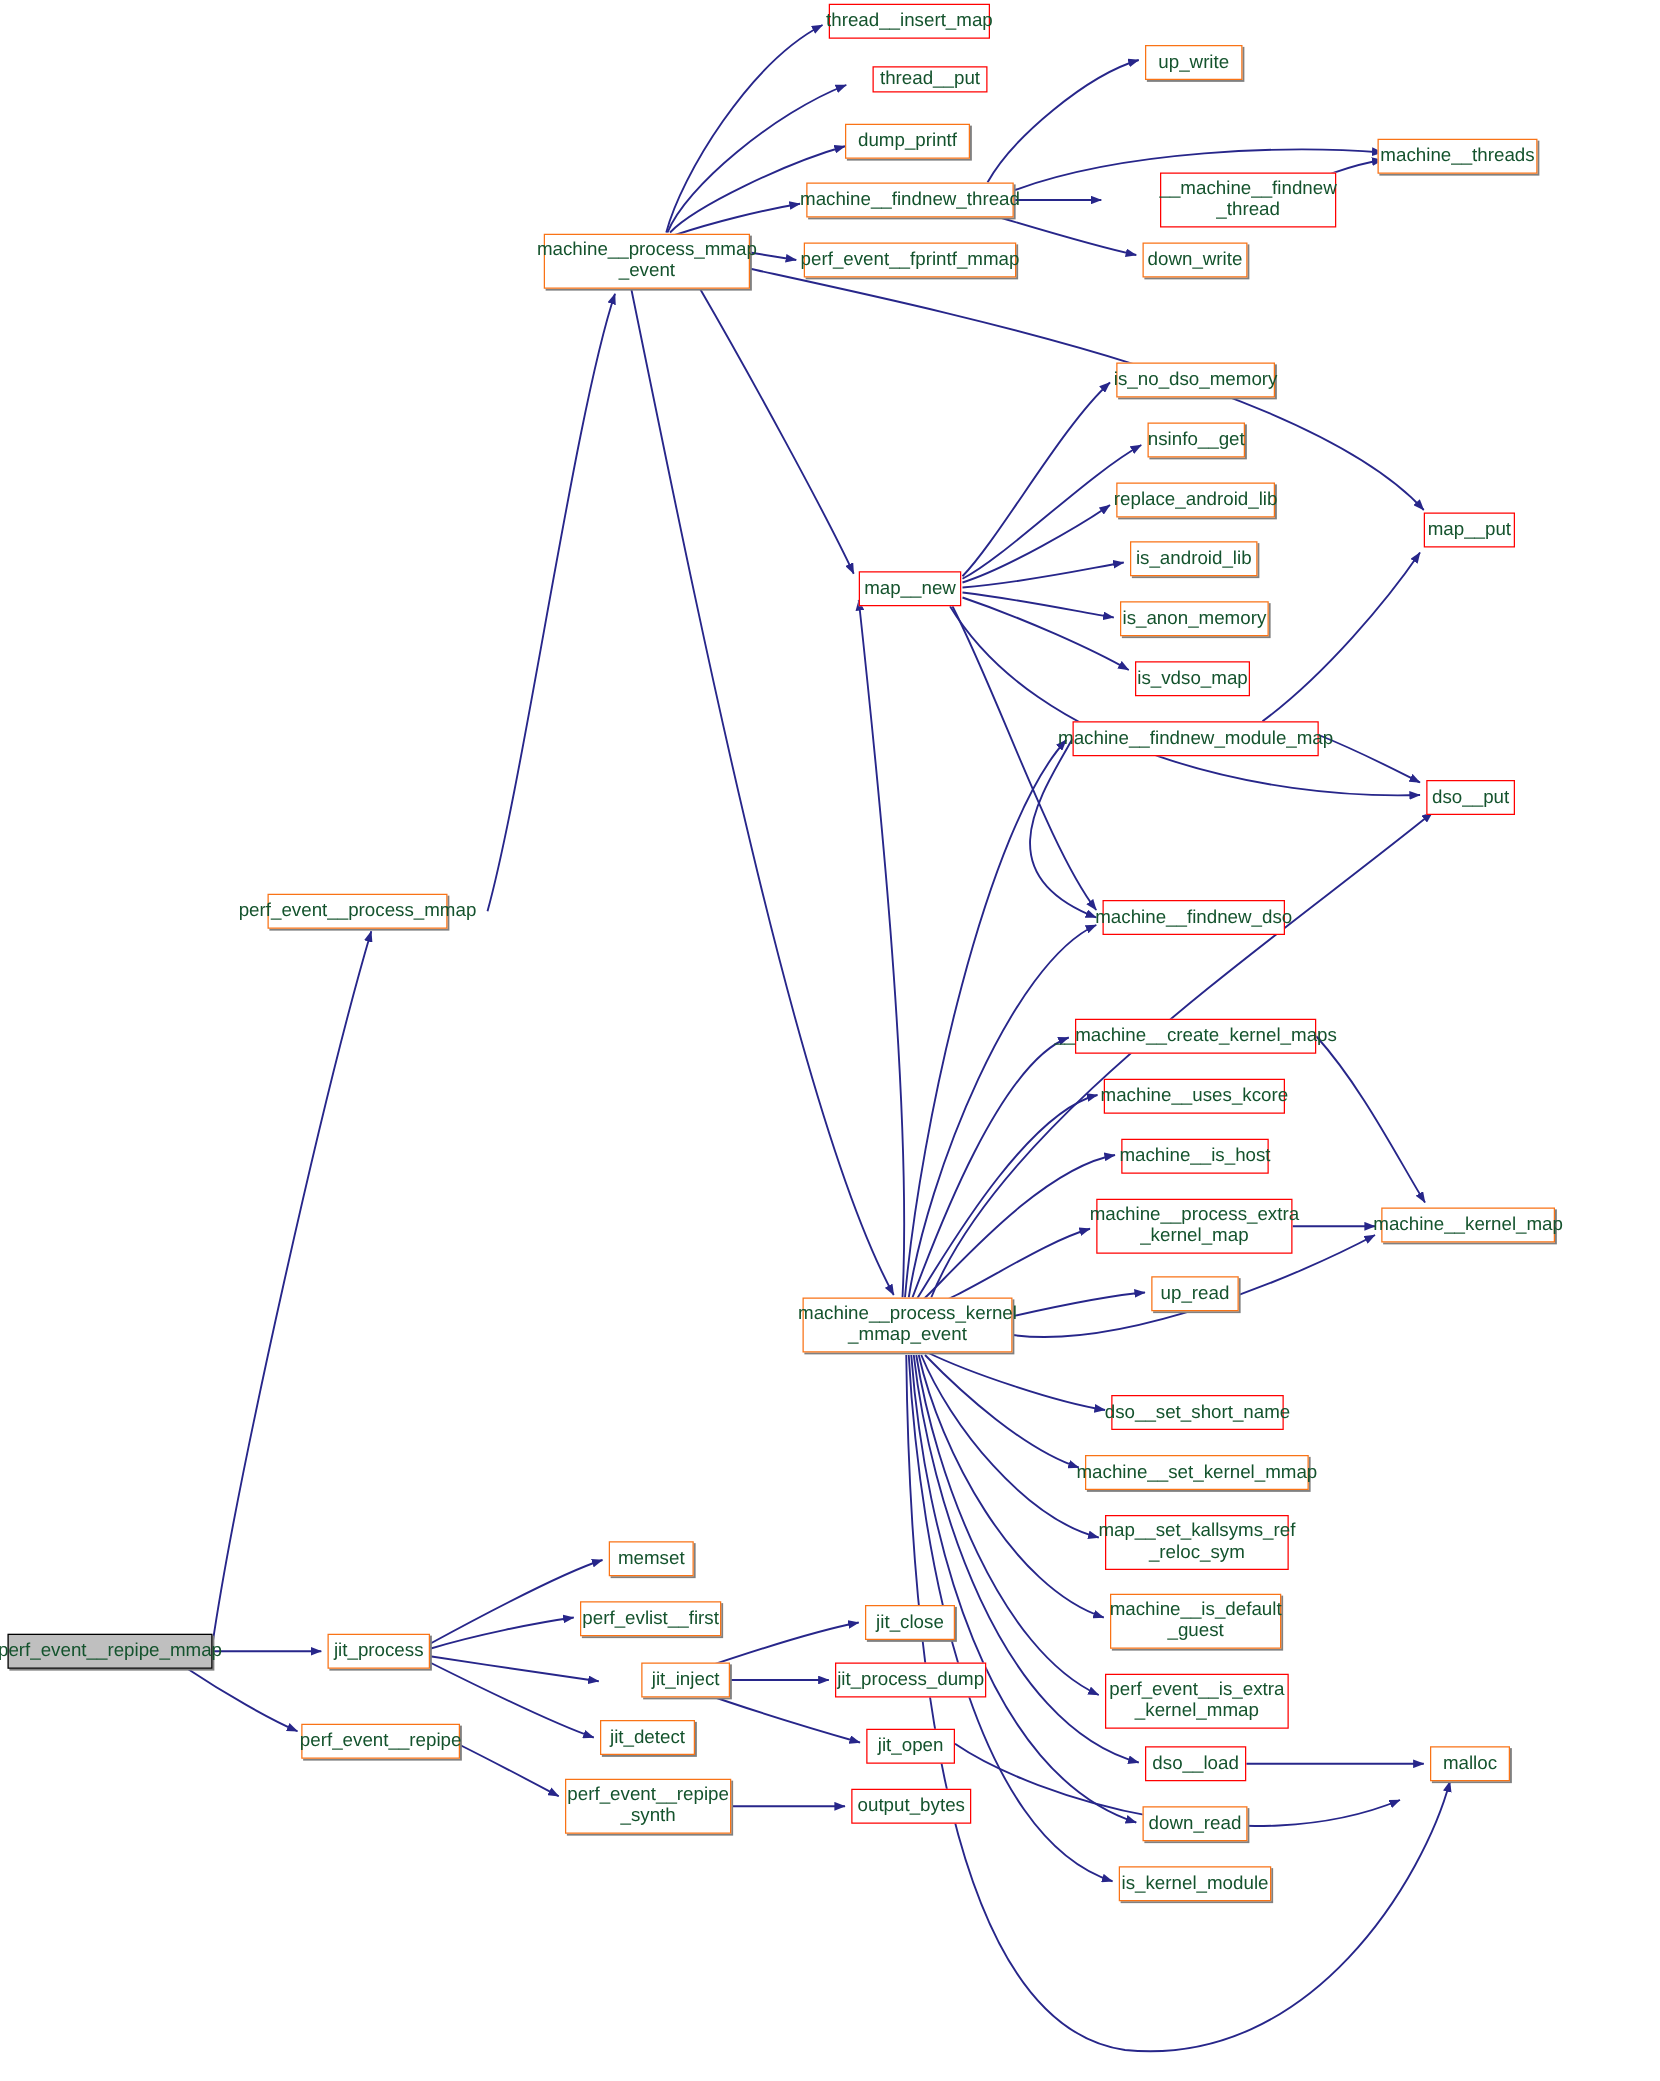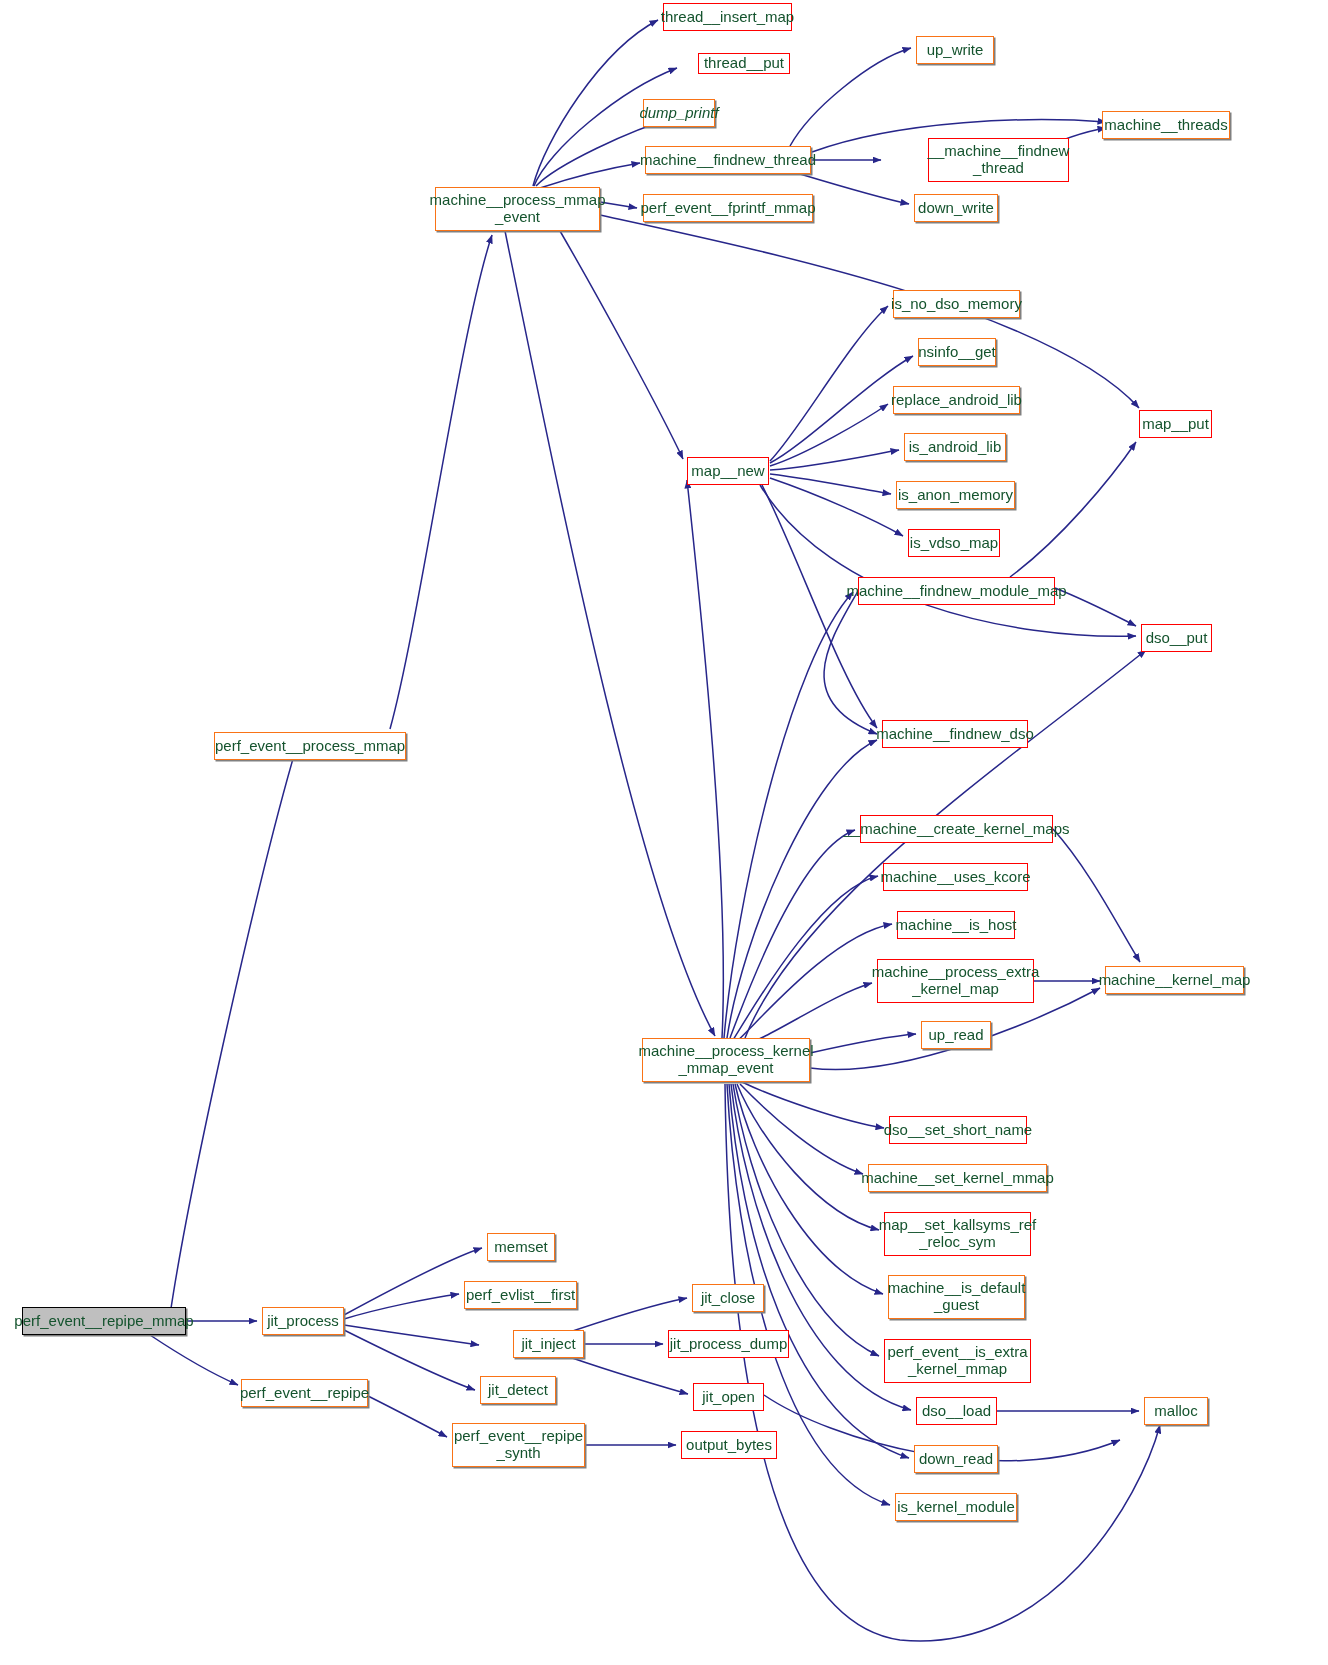--- a/index.html
+++ b/index.html
@@ -134,21 +134,21 @@
       <path d="M555,1352 C600,1368 660,1386 688,1394"></path>
 
       <path d="M368,1396 C400,1412 430,1428 447,1437"></path>
 
       <path d="M585,1445 L676,1445"></path>
     </g>
   </svg>
 <div class="node red" style="left: 663px; top: 3px; width: 129px; height: 28px;">thread__insert_map</div>
     <div class="node red" style="left: 682px; top: 53px; width: 92px; height: 21px; margin-left: 16px;">thread__put</div>
     <div class="node black" style="left: 916px; top: 36px; width: 78px; height: 28px;">up_write</div>
-    <div class="node black" style="left: 643px; top: 99px; width: 72px; height: 28px; font-style: italic;">dump_printf</div>
+    <div class="node black" style="left: 676px; top: 99px; width: 100px; height: 28px;">dump_printf</div>
     <div class="node black" style="left: 1102px; top: 111px; width: 128px; height: 28px;">machine__threads</div>
     <div class="node black" style="left: 645px; top: 146px; width: 166px; height: 28px;">machine__findnew_thread</div>
     <div class="node red" style="left: 886px; top: 138px; width: 141px; height: 44px; margin-left: 42px;">__machine__findnew
 _thread</div>
     <div class="node black" style="left: 435px; top: 187px; width: 165px; height: 44px;">machine__process_mmap
 _event</div>
     <div class="node black" style="left: 643px; top: 194px; width: 170px; height: 28px;">perf_event__fprintf_mmap</div>
     <div class="node black" style="left: 914px; top: 194px; width: 84px; height: 28px;">down_write</div>
     <div class="node black" style="left: 893px; top: 290px; width: 127px; height: 28px;">is_no_dso_memory</div>
     <div class="node black" style="left: 918px; top: 338px; width: 78px; height: 28px;">nsinfo__get</div>
@@ -172,30 +172,30 @@
 _mmap_event</div>
     <div class="node red" style="left: 889px; top: 1116px; width: 138px; height: 28px;">dso__set_short_name</div>
     <div class="node black" style="left: 868px; top: 1164px; width: 179px; height: 28px;">machine__set_kernel_mmap</div>
     <div class="node red" style="left: 884px; top: 1212px; width: 147px; height: 44px;">map__set_kallsyms_ref
 _reloc_sym</div>
     <div class="node black" style="left: 487px; top: 1233px; width: 68px; height: 28px;">memset</div>
     <div class="node black" style="left: 888px; top: 1275px; width: 137px; height: 44px;">machine__is_default
 _guest</div>
     <div class="node black" style="left: 692px; top: 1284px; width: 72px; height: 28px;">jit_close</div>
     <div class="node black" style="left: 464px; top: 1281px; width: 113px; height: 28px;">perf_evlist__first</div>
-    <div class="node root" style="left: 22px; top: 1307px; width: 164px; height: 28px;">perf_event__repipe_mmap</div>
+    <div class="node root" style="left: 6px; top: 1307px; width: 164px; height: 28px;">perf_event__repipe_mmap</div>
     <div class="node black" style="left: 262px; top: 1307px; width: 82px; height: 28px;">jit_process</div>
     <div class="node black" style="left: 484px; top: 1330px; width: 71px; height: 28px; margin-left: 29px;">jit_inject</div>
     <div class="node red" style="left: 668px; top: 1330px; width: 121px; height: 28px;">jit_process_dump</div>
     <div class="node red" style="left: 884px; top: 1339px; width: 147px; height: 44px;">perf_event__is_extra
 _kernel_mmap</div>
     <div class="node black" style="left: 480px; top: 1376px; width: 76px; height: 28px;">jit_detect</div>
     <div class="node black" style="left: 241px; top: 1379px; width: 127px; height: 28px;">perf_event__repipe</div>
     <div class="node red" style="left: 693px; top: 1383px; width: 71px; height: 28px;">jit_open</div>
     <div class="node red" style="left: 916px; top: 1397px; width: 81px; height: 28px;">dso__load</div>
     <div class="node black" style="left: 1144px; top: 1397px; width: 64px; height: 28px;">malloc</div>
     <div class="node black" style="left: 452px; top: 1423px; width: 133px; height: 44px;">perf_event__repipe
 _synth</div>
     <div class="node black" style="left: 914px; top: 1445px; width: 84px; height: 28px;">down_read</div>
     <div class="node red" style="left: 681px; top: 1431px; width: 96px; height: 28px;">output_bytes</div>
     <div class="node black" style="left: 895px; top: 1493px; width: 122px; height: 28px;">is_kernel_module</div>
-    <div class="node black" style="left: 214px; top: 732px; width: 192px; height: 28px;">perf_event__process_mmap</div>
+    <div class="node black" style="left: 214px; top: 715px; width: 144px; height: 28px;">perf_event__process_mmap</div>
   </div>
 
 </body></html>

